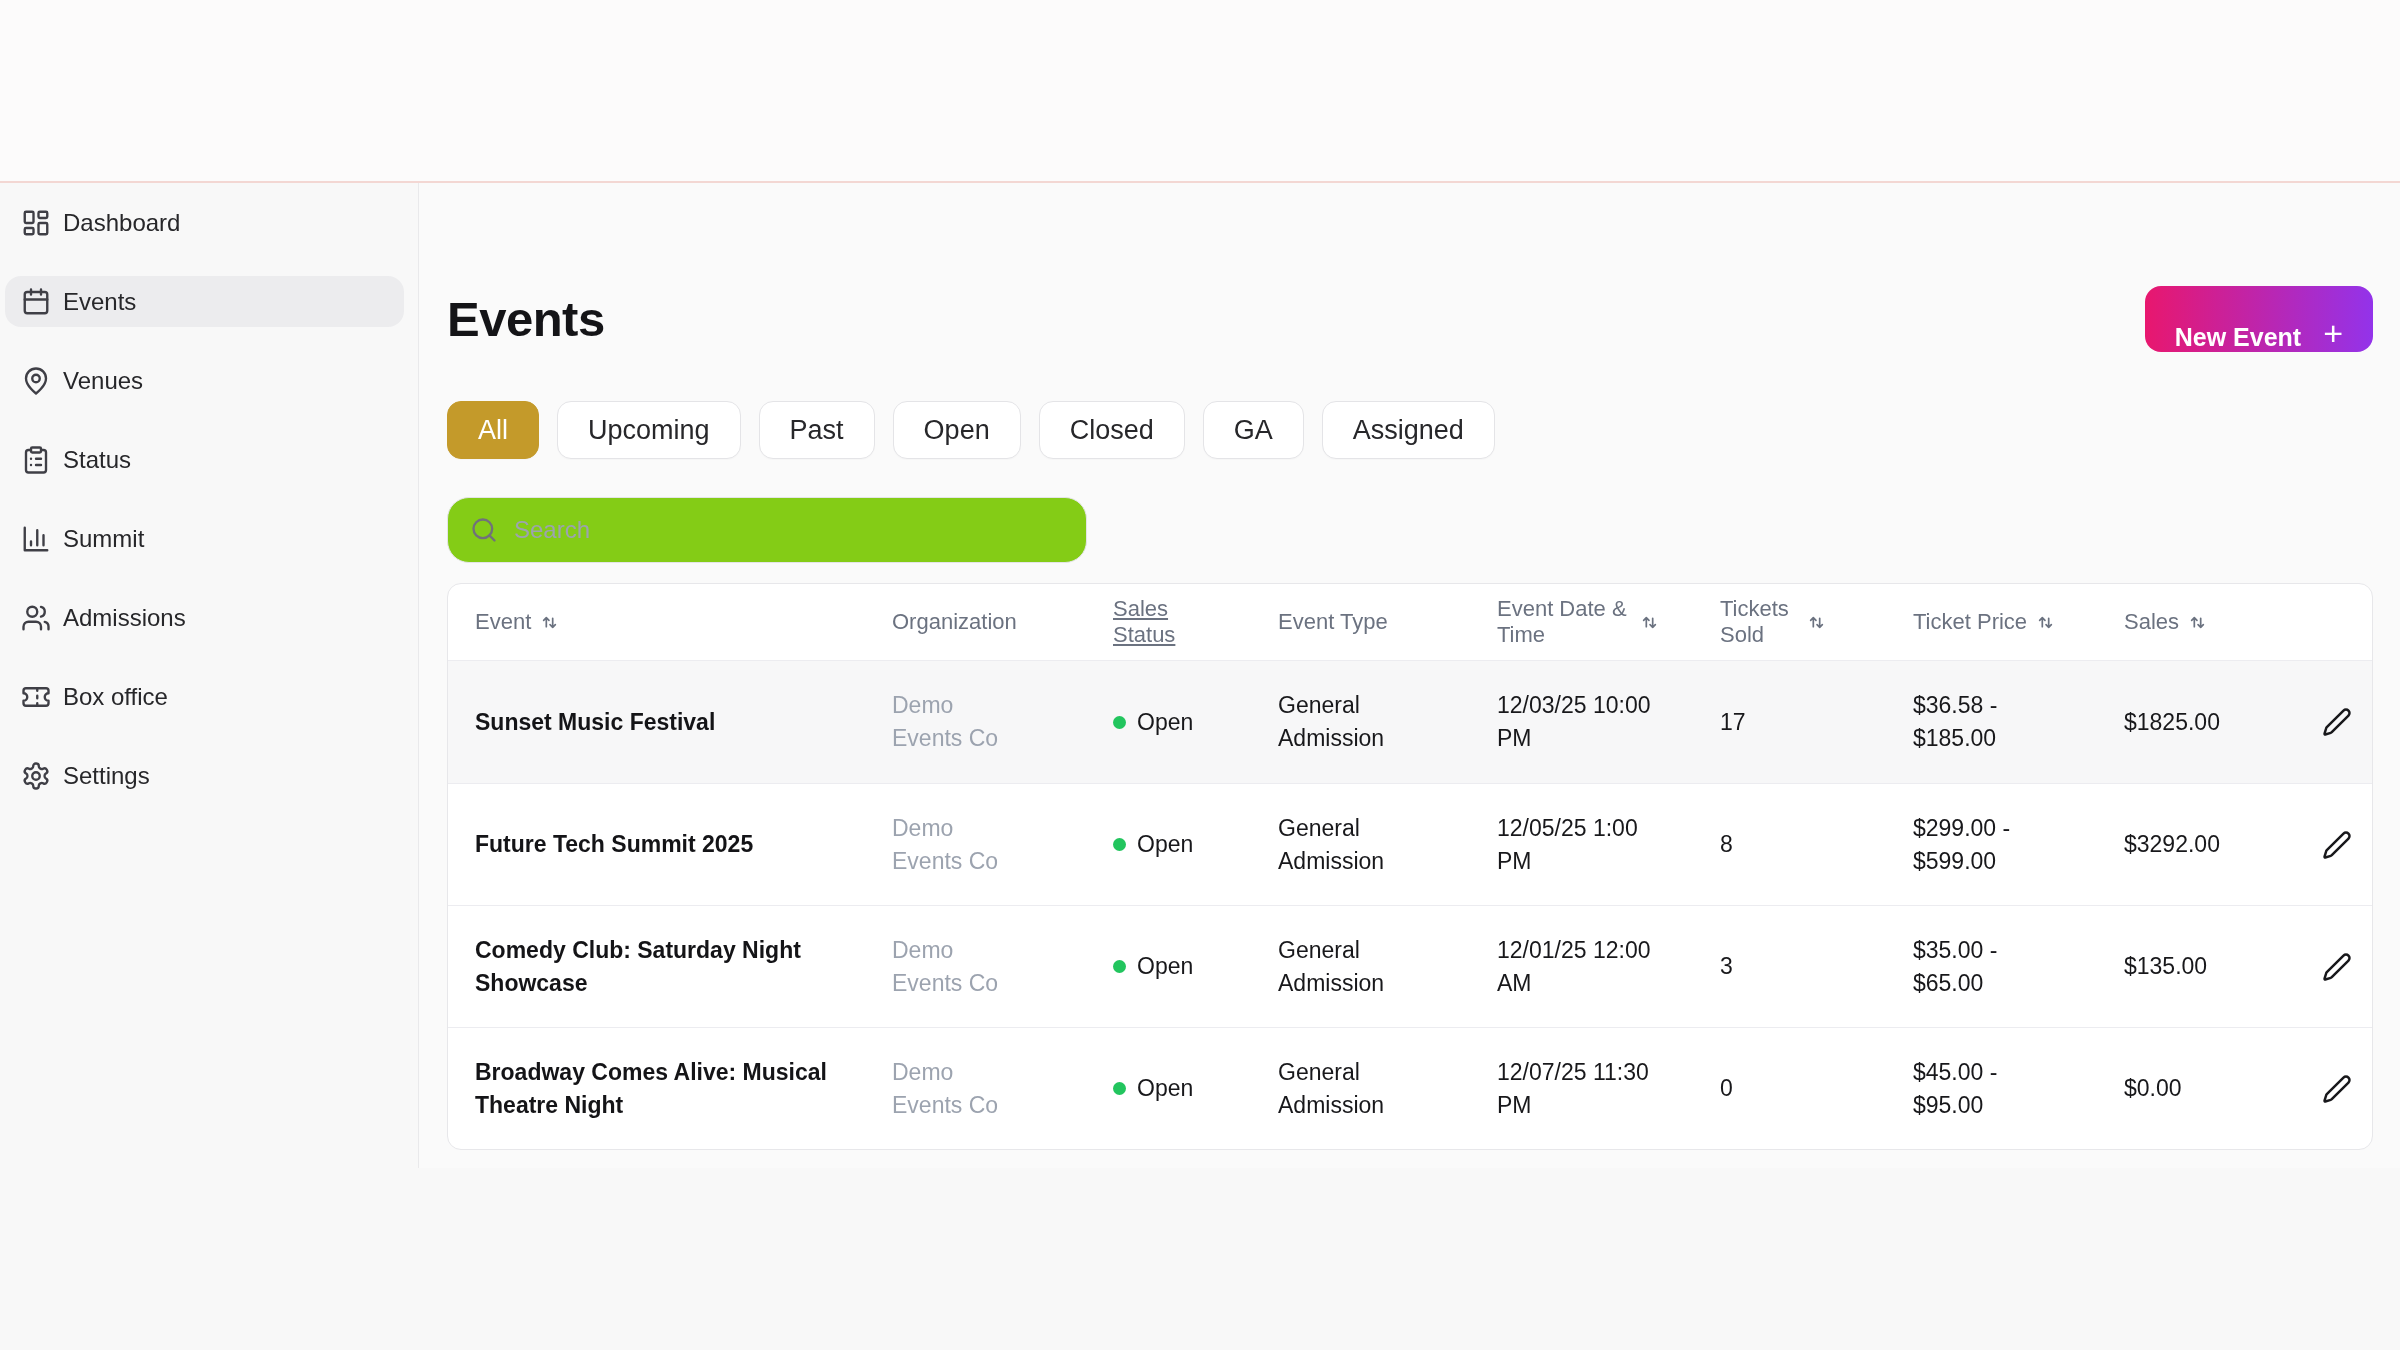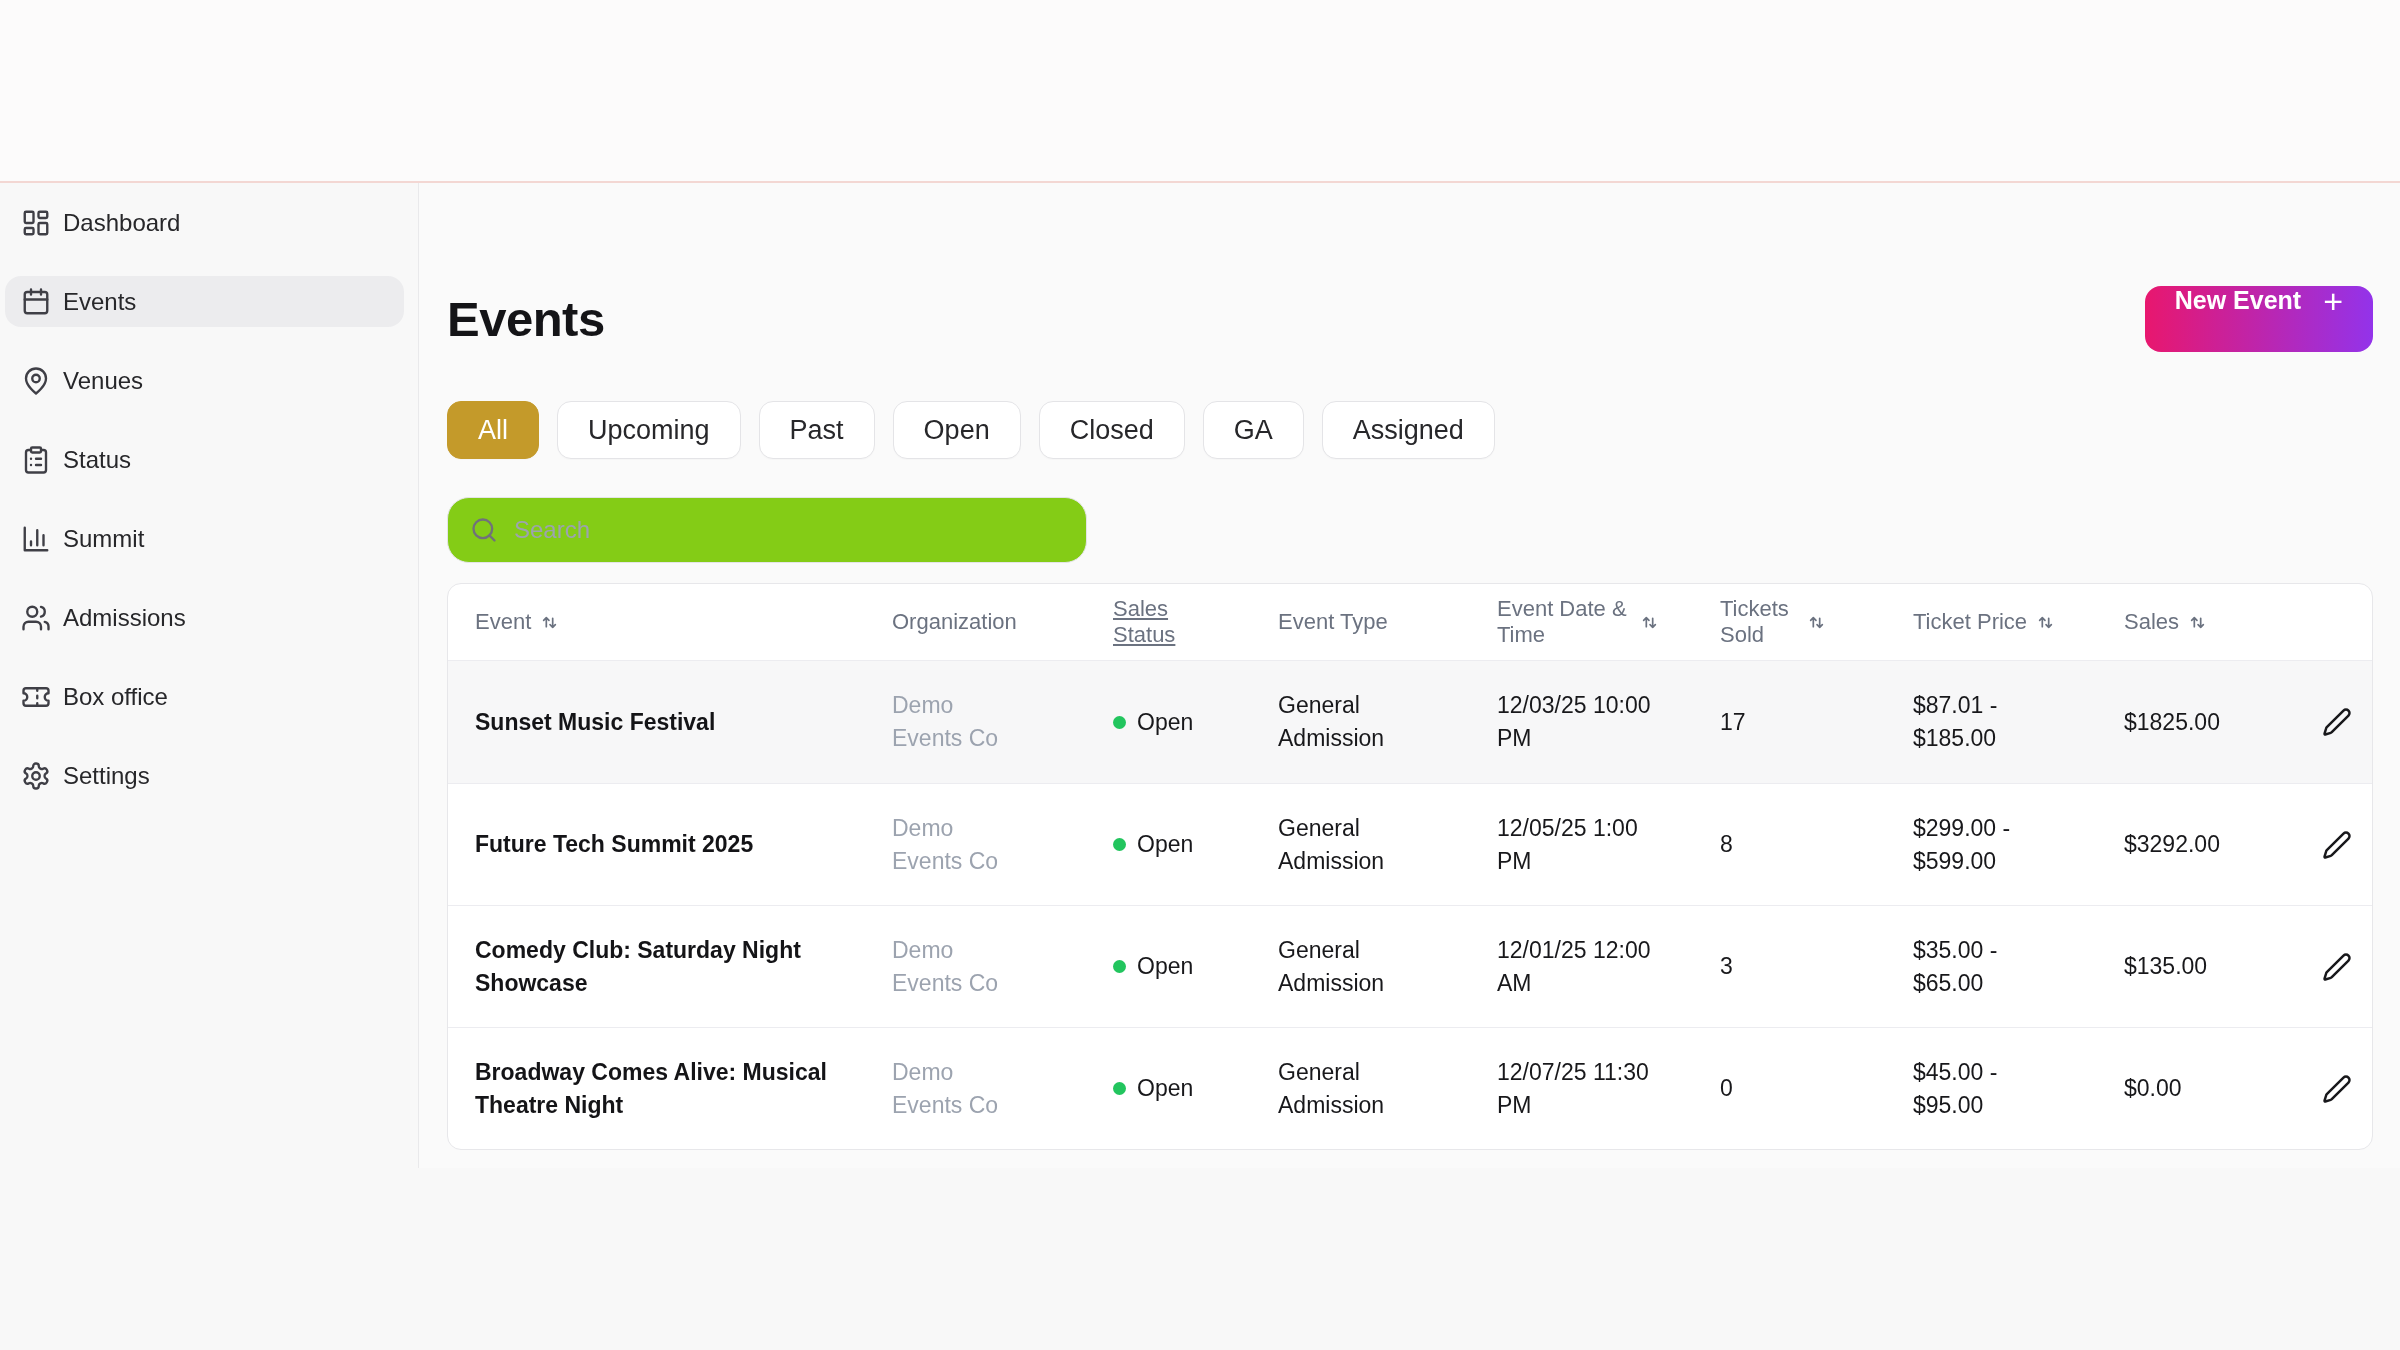--- a/index.html
+++ b/index.html
@@ -35,21 +35,21 @@
   }
   .nav-item.active { background:#ececee; font-weight:500; }
   .nav-item svg { width:30px; height:30px; flex:0 0 30px; stroke:#3f3f46; fill:none; stroke-width:1.9; stroke-linecap:round; stroke-linejoin:round; }
 
   
   .main { flex:1; background:#fafafa; padding:103px 28px 0 28px; }
 
   .title-row { display:flex; align-items:center; justify-content:space-between; }
   .page-title { font-size:49px; font-weight:800; letter-spacing:-0.5px; color:#141417; line-height:53px; }
   .new-event-btn {
-    display:flex; align-items:flex-start; gap:22px;
+    display:flex; align-items:flex-end; gap:22px;
     height:66px; padding:0 30px;
     border:none; border-radius:16px;
     background:linear-gradient(90deg,#e8176e 0%,#9333ea 100%);
     color:#fff; font-size:25px; font-weight:600;
     font-family:inherit; cursor:pointer;
   }
   .new-event-btn .plus { font-size:34px; font-weight:300; line-height:1; transform:translateY(-2px); }
 
   
   .chips { display:flex; gap:18px; margin-top:49px; }
@@ -312,21 +312,21 @@
             <td><span class="org-text">Demo Events Co</span></td>
             <td>
                 <span class="status-cell">
                   <span class="status-dot"></span>
                   <span>Open</span>
                 </span>
               </td>
             <td><span class="type-text">General Admission</span></td>
             <td><span class="date-text">12/03/25 10:00 PM</span></td>
             <td><span>17</span></td>
-            <td><span class="price-text">$87.01 - $185.00</span></td>
+            <td><span class="price-text">$36.58 - $185.00</span></td>
             <td><span>$1825.00</span></td>
             <td>
                 <button class="edit-btn">
                   <svg viewBox="0 0 24 24">
                     <path d="M21.174 6.812a1 1 0 0 0-3.986-3.987L3.842 16.174a2 2 0 0 0-.5.83l-1.321 4.352a.5.5 0 0 0 .623.622l4.353-1.32a2 2 0 0 0 .83-.497z"></path>
                   </svg>
                 </button>
               </td>
           </tr>
 

